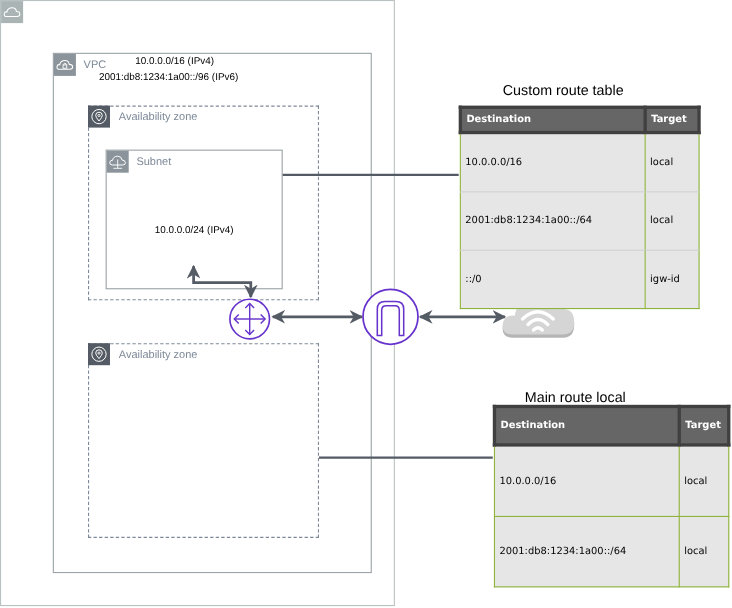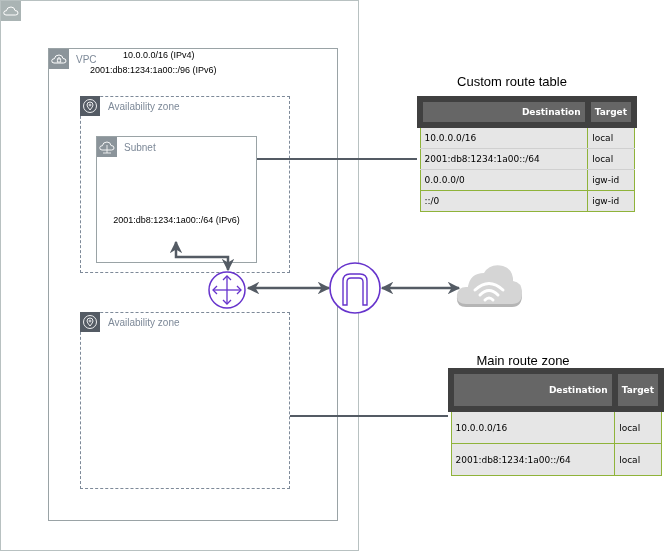--- a/index.html
+++ b/index.html
@@ -15,22 +15,22 @@
   .grp-label { position:absolute; left:27px; top:5px; font-size:10px; color:#7d8998; }
   .vpc-cidr4 { position:absolute; left:74px; top:1px; font-size:9px; color:#000; white-space:nowrap; }
   .vpc-cidr6 { position:absolute; left:41px; top:16px; font-size:9px; color:#000; white-space:nowrap; }
   .az { border:1px dashed #7d8998; box-sizing:border-box; }
   .az1 { left:80px; top:96px; width:210px; height:177px; }
   .az2 { left:80px; top:312px; width:210px; height:177px; }
   .subnet { left:96px; top:136px; width:161px; height:127px; border:1px solid #9aa3a6; box-sizing:border-box; background:#fff; }
   .subnet-cidr { position:absolute; left:0; right:0; text-align:center; font-size:9px; color:#000; white-space:nowrap; }
   .tbl-title { font-size:13px; color:#000; text-align:center; white-space:nowrap; }
   table.rt { position:absolute; border-collapse:collapse; font-family:"DejaVu Sans", sans-serif; font-size:9px; color:#000; }
-  table.rt th { background:#666666; color:#fff; text-align:right; font-weight:bold; padding:0 4px; border:6px solid #404040; }
-  table.rt td { background:#e6e6e6; text-align:left; padding:0 4px; border:1px solid #d0d0d0; border-left:1px solid #8fb33a; border-right:1px solid #8fb33a; }
+  table.rt th { background:#666666; color:#fff; text-align:left; font-weight:bold; padding:0 4px; border:3px solid #404040; }
+  table.rt td { background:#e6e6e6; text-align:left; padding:16px 4px; border:1px solid #d0d0d0; border-left:1px solid #8fb33a; border-right:1px solid #8fb33a; }
   table.rt tr:last-child td { border-bottom:1px solid #8fb33a; }
   .custom { left:417px; top:96px; width:220px; }
   .custom th, .custom td { height:20px; }
   .main { left:448px; top:368px; width:216px; }
   .main th { height:32px; } .main td { height:31px; }
   svg.wires { position:absolute; left:0; top:0; }
 </style>
 </head>
 <body>
 
@@ -79,21 +79,21 @@
 
 <div class="abs subnet">
   <div class="badge badge-gray">
     <svg width="16" height="16" viewBox="0 0 16 16">
         <path d="M3 11 Q0.5 11 0.8 8.5 Q1.2 6.5 3.3 6.8 Q4 3 8 3 Q11.5 3 12 6.5 Q15 6.5 15 9 Q15 11 12.5 11 Z" fill="none" stroke="#fff" stroke-width="0.9"></path>
         <line x1="8" y1="6" x2="8" y2="14" stroke="#fff" stroke-width="0.8"></line>
         <line x1="4" y1="14" x2="12" y2="14" stroke="#fff" stroke-width="0.8"></line>
       </svg>
   </div>
   <span class="grp-label">Subnet</span>
-  <div class="subnet-cidr" style="top:78px;">2001:db8:1234:1a00::/64 (IPv6)</div>
+  <div class="subnet-cidr" style="top:67px;">10.0.0.0/24 (IPv4)</div>
 </div>
 
 <svg class="wires" width="665" height="553">
   <defs>
     <marker id="ah" viewBox="0 0 10 10" refX="9" refY="5" markerWidth="5" markerHeight="5" orient="auto-start-reverse">
       <path d="M0 0 L10 5 L0 10 L3 5 Z" fill="#545b64"></path>
     </marker>
   </defs>
 
   <line x1="257" y1="159" x2="417" y2="159" stroke="#545b64" stroke-width="2"></line>
@@ -138,31 +138,27 @@
   <tbody>
     <tr>
       <td>10.0.0.0/16</td>
       <td>local</td>
     </tr>
     <tr>
       <td>2001:db8:1234:1a00::/64</td>
       <td>local</td>
     </tr>
     <tr>
-      <td style="border-bottom:1px solid #8fb33a;">0.0.0.0/0</td>
-      <td style="border-bottom:1px solid #8fb33a;">igw-id</td>
-    </tr>
-    <tr>
       <td>::/0</td>
       <td>igw-id</td>
     </tr>
   </tbody>
 </table>
 
-<div class="abs tbl-title" style="left:448px;top:353px;width:150px;">Main route zone</div>
+<div class="abs tbl-title" style="left:448px;top:353px;width:150px;">Main route local</div>
 <table class="rt main">
   <thead>
     <tr>
       <th style="width:157px;">Destination</th>
       <th>Target</th>
     </tr>
   </thead>
   <tbody>
     <tr>
       <td style="border-bottom:1px solid #8fb33a;">10.0.0.0/16</td>

